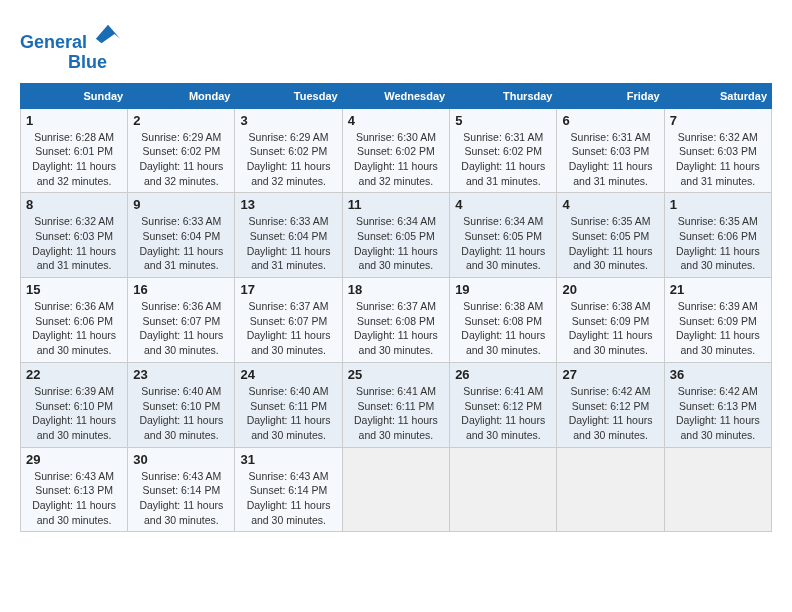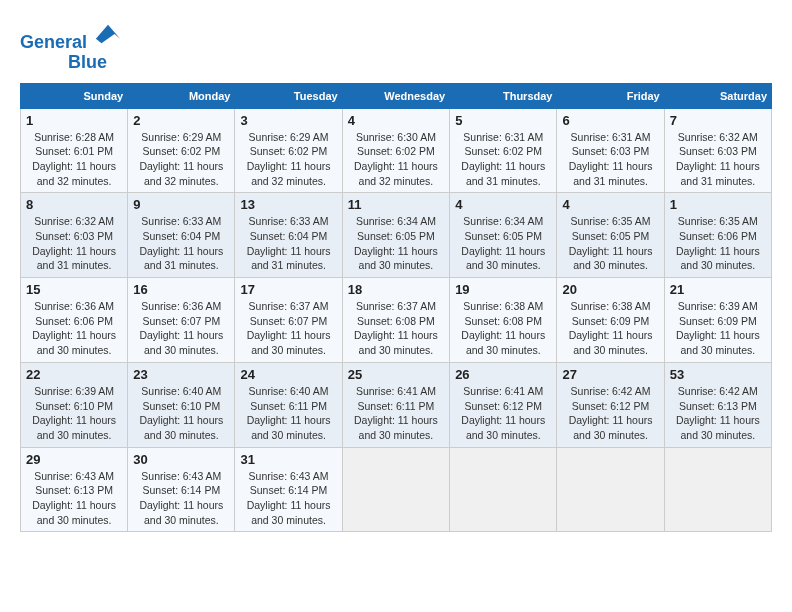--- a/index.html
+++ b/index.html
@@ -341,21 +341,21 @@
         </td>
         <td>
           <span class="day-num">27</span>
           <div class="day-info">
             Sunrise: 6:42 AM<br>
             Sunset: 6:12 PM<br>
             Daylight: 11 hours and 30 minutes.
           </div>
         </td>
         <td>
-          <span class="day-num">53</span>
+          <span class="day-num">36</span>
           <div class="day-info">
             Sunrise: 6:42 AM<br>
             Sunset: 6:13 PM<br>
             Daylight: 11 hours and 30 minutes.
           </div>
         </td>
       </tr>
       <tr>
         <td>
           <span class="day-num">29</span>

